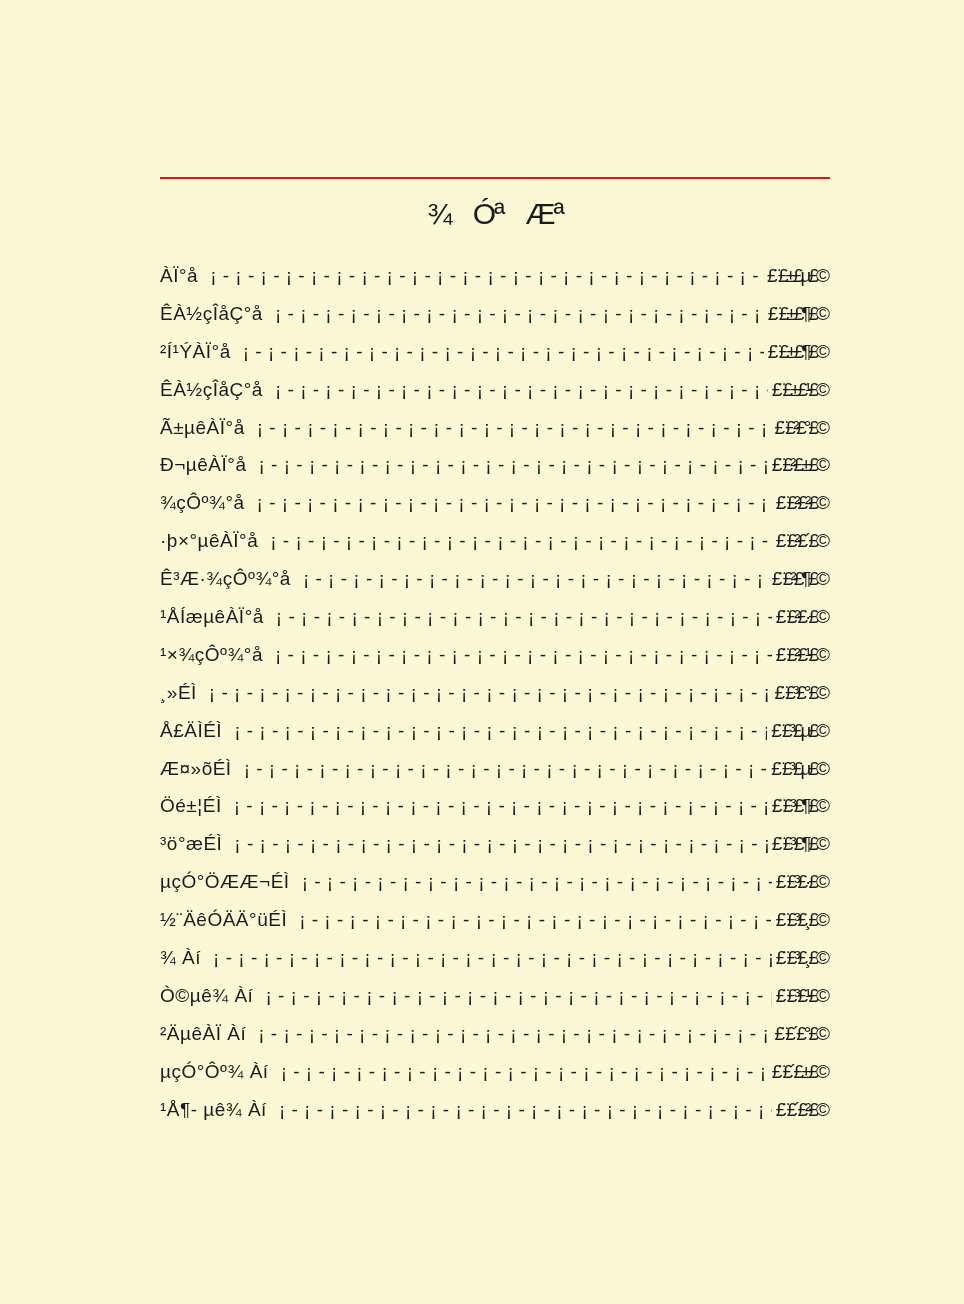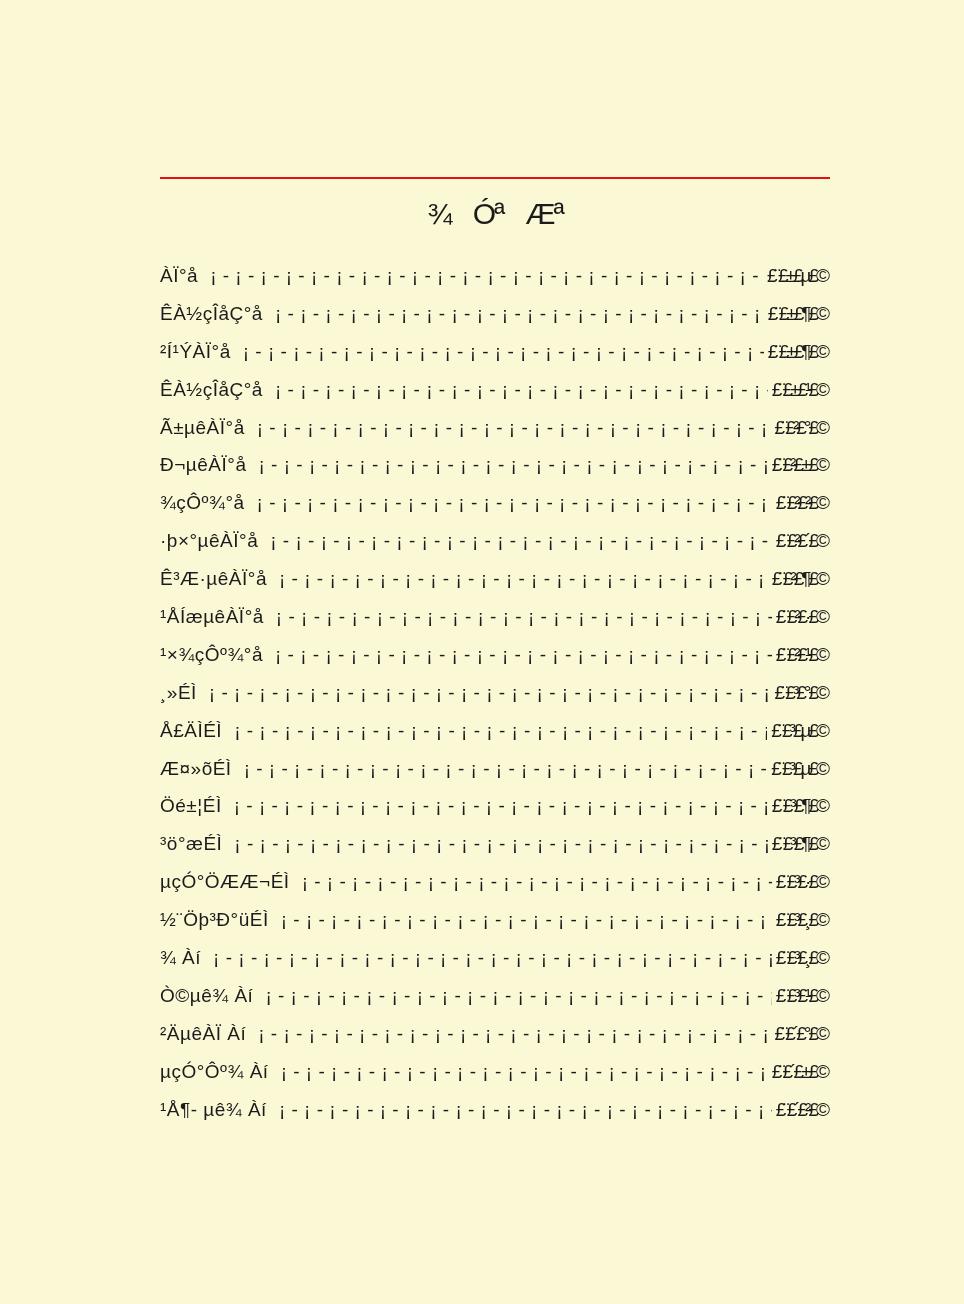--- a/index.html
+++ b/index.html
@@ -108,21 +108,21 @@
         <span class="toc-label">¾çÔº¾°å</span>
         <span class="toc-leader">¡ - ¡ - ¡ - ¡ - ¡ - ¡ - ¡ - ¡ - ¡ - ¡ - ¡ - ¡ - ¡ - ¡ - ¡ - ¡ - ¡ - ¡ - ¡ - ¡ - ¡ - ¡ - ¡ - ¡ - ¡ - ¡ - ¡ - ¡ - ¡ - ¡ - ¡ - ¡ - ¡ - ¡ - ¡ - ¡ - ¡ - ¡ - ¡ - ¡ - </span>
         <span class="toc-page">£¨£²£²£©</span>
       </div>
       <div class="toc-row">
         <span class="toc-label">·þ×°µêÀÏ°å</span>
         <span class="toc-leader">¡ - ¡ - ¡ - ¡ - ¡ - ¡ - ¡ - ¡ - ¡ - ¡ - ¡ - ¡ - ¡ - ¡ - ¡ - ¡ - ¡ - ¡ - ¡ - ¡ - ¡ - ¡ - ¡ - ¡ - ¡ - ¡ - ¡ - ¡ - ¡ - ¡ - ¡ - ¡ - ¡ - ¡ - ¡ - ¡ - ¡ - ¡ - ¡ - ¡ - </span>
         <span class="toc-page">£¨£²£´£©</span>
       </div>
       <div class="toc-row">
-        <span class="toc-label">Ê³Æ·µêÀÏ°å</span>
+        <span class="toc-label">Ê³Æ·¾çÔº¾°å</span>
         <span class="toc-leader">¡ - ¡ - ¡ - ¡ - ¡ - ¡ - ¡ - ¡ - ¡ - ¡ - ¡ - ¡ - ¡ - ¡ - ¡ - ¡ - ¡ - ¡ - ¡ - ¡ - ¡ - ¡ - ¡ - ¡ - ¡ - ¡ - ¡ - ¡ - ¡ - ¡ - ¡ - ¡ - ¡ - ¡ - ¡ - ¡ - ¡ - ¡ - ¡ - ¡ - </span>
         <span class="toc-page">£¨£²£¶£©</span>
       </div>
       <div class="toc-row">
         <span class="toc-label">¹ÅÍæµêÀÏ°å</span>
         <span class="toc-leader">¡ - ¡ - ¡ - ¡ - ¡ - ¡ - ¡ - ¡ - ¡ - ¡ - ¡ - ¡ - ¡ - ¡ - ¡ - ¡ - ¡ - ¡ - ¡ - ¡ - ¡ - ¡ - ¡ - ¡ - ¡ - ¡ - ¡ - ¡ - ¡ - ¡ - ¡ - ¡ - ¡ - ¡ - ¡ - ¡ - ¡ - ¡ - ¡ - ¡ - </span>
         <span class="toc-page">£¨£²£·£©</span>
       </div>
       <div class="toc-row">
         <span class="toc-label">¹×¾çÔº¾°å</span>
@@ -153,21 +153,21 @@
         <span class="toc-label">³ö°æÉÌ</span>
         <span class="toc-leader">¡ - ¡ - ¡ - ¡ - ¡ - ¡ - ¡ - ¡ - ¡ - ¡ - ¡ - ¡ - ¡ - ¡ - ¡ - ¡ - ¡ - ¡ - ¡ - ¡ - ¡ - ¡ - ¡ - ¡ - ¡ - ¡ - ¡ - ¡ - ¡ - ¡ - ¡ - ¡ - ¡ - ¡ - ¡ - ¡ - ¡ - ¡ - ¡ - ¡ - </span>
         <span class="toc-page">£¨£³£¶£©</span>
       </div>
       <div class="toc-row">
         <span class="toc-label">µçÓ°ÖÆÆ¬ÉÌ</span>
         <span class="toc-leader">¡ - ¡ - ¡ - ¡ - ¡ - ¡ - ¡ - ¡ - ¡ - ¡ - ¡ - ¡ - ¡ - ¡ - ¡ - ¡ - ¡ - ¡ - ¡ - ¡ - ¡ - ¡ - ¡ - ¡ - ¡ - ¡ - ¡ - ¡ - ¡ - ¡ - ¡ - ¡ - ¡ - ¡ - ¡ - ¡ - ¡ - ¡ - ¡ - ¡ - </span>
         <span class="toc-page">£¨£³£·£©</span>
       </div>
       <div class="toc-row">
-        <span class="toc-label">½¨Öþ³Ð°üÉÌ</span>
+        <span class="toc-label">½¨ÄêÓÄÄ°üÉÌ</span>
         <span class="toc-leader">¡ - ¡ - ¡ - ¡ - ¡ - ¡ - ¡ - ¡ - ¡ - ¡ - ¡ - ¡ - ¡ - ¡ - ¡ - ¡ - ¡ - ¡ - ¡ - ¡ - ¡ - ¡ - ¡ - ¡ - ¡ - ¡ - ¡ - ¡ - ¡ - ¡ - ¡ - ¡ - ¡ - ¡ - ¡ - ¡ - ¡ - ¡ - ¡ - ¡ - </span>
         <span class="toc-page">£¨£³£¸£©</span>
       </div>
       <div class="toc-row">
         <span class="toc-label">¾ Àí</span>
         <span class="toc-leader">¡ - ¡ - ¡ - ¡ - ¡ - ¡ - ¡ - ¡ - ¡ - ¡ - ¡ - ¡ - ¡ - ¡ - ¡ - ¡ - ¡ - ¡ - ¡ - ¡ - ¡ - ¡ - ¡ - ¡ - ¡ - ¡ - ¡ - ¡ - ¡ - ¡ - ¡ - ¡ - ¡ - ¡ - ¡ - ¡ - ¡ - ¡ - ¡ - ¡ - </span>
         <span class="toc-page">£¨£³£¸£©</span>
       </div>
       <div class="toc-row">
         <span class="toc-label">Ò©µê¾ Àí</span>

